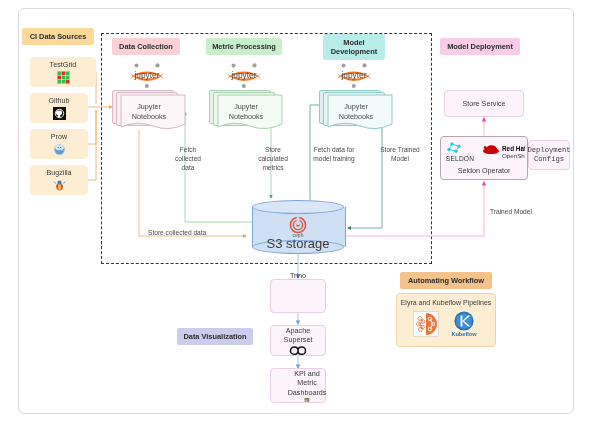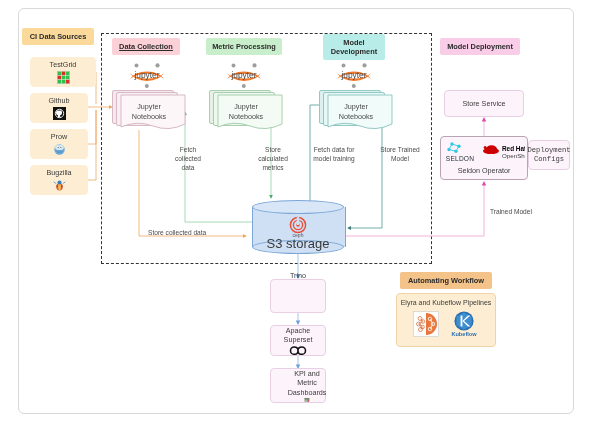--- a/index.html
+++ b/index.html
@@ -100,29 +100,30 @@
 
     <path d="M298,254 V278" stroke="#9cbce8" fill="none" stroke-width="0.9" marker-end="url(#ar-bl)"></path>
 
     <path d="M298,312 V324" stroke="#9cbce8" fill="none" stroke-width="0.9" marker-end="url(#ar-bl)"></path>
 
     <path d="M298,356 V368" stroke="#9cbce8" fill="none" stroke-width="0.9" marker-end="url(#ar-bl)"></path>
   </svg>
 
   <div class="chip" style="left:22px;top:28px;width:72px;height:17px;background:#fad99a;">CI Data Sources</div>
 
-  <div class="chip" style="left:112px;top:38px;width:68px;height:17px;background:#fbd0d6;text-decoration:underline;">Data Collection</div>
+  <div class="chip" style="left:112px;top:38px;width:68px;height:17px;background:#fbd0d6;">Data Collection</div>
 
   <div class="chip" style="left:206px;top:38px;width:76px;height:17px;background:#c9eecb;">Metric Processing</div>
 
   <div class="chip" style="left:323px;top:34px;width:62px;height:26px;background:#b8ece8;white-space:pre-line;">Model
 Development</div>
 
   <div class="chip" style="left:440px;top:38px;width:80px;height:17px;background:#f9cce8;">Model Deployment</div>
 
+  <div class="chip" style="left:177px;top:328px;width:76px;height:17px;background:#ccccec;">Data Visualization</div>
 
   <div class="chip" style="left:400px;top:272px;width:92px;height:17px;background:#f3c38a;">Automating Workflow</div>
 
   <div class="node srcbox" style="left:30px;top:57px;width:66px;height:30px;">
     <span>TestGrid</span>
     <svg class="ico" width="13" height="13" viewBox="0 0 12 12" style="margin-top:1px">
       <rect width="12" height="12" fill="#ffffff" stroke="#888" stroke-width="0.5"></rect>
       <rect x="0.5" y="0.5" width="3.4" height="3.4" fill="#2fbf4a"></rect>
       <rect x="4.3" y="0.5" width="3.4" height="3.4" fill="#d93025"></rect>
       <rect x="8.1" y="0.5" width="3.4" height="3.4" fill="#2fbf4a"></rect>

